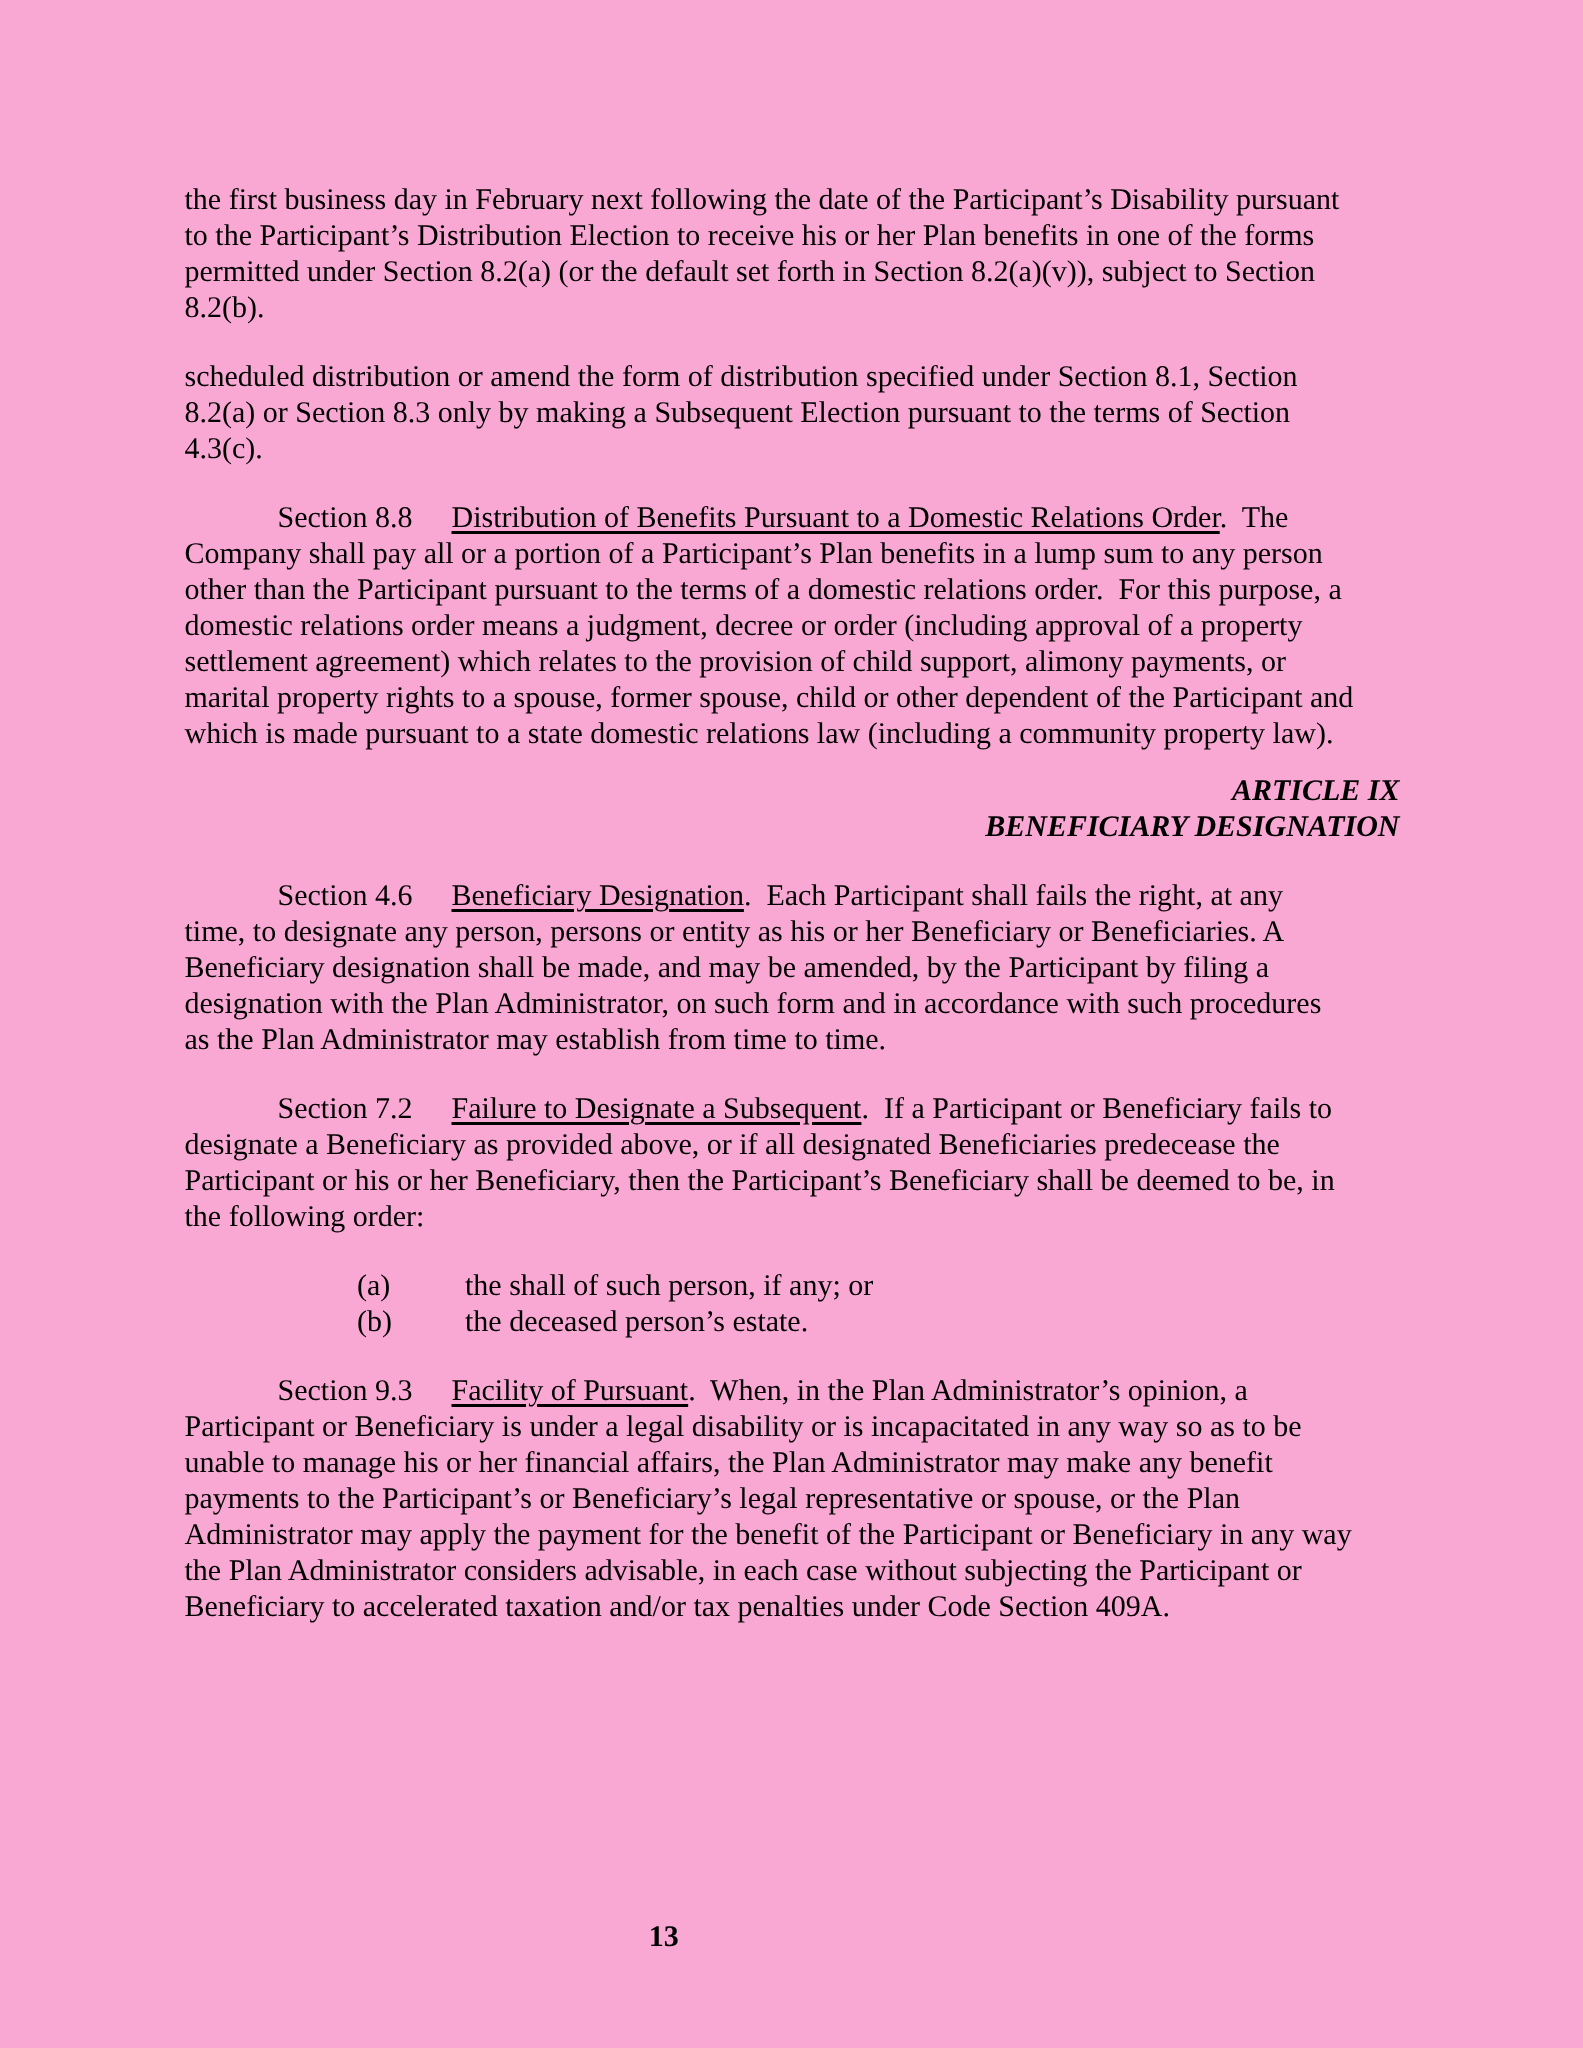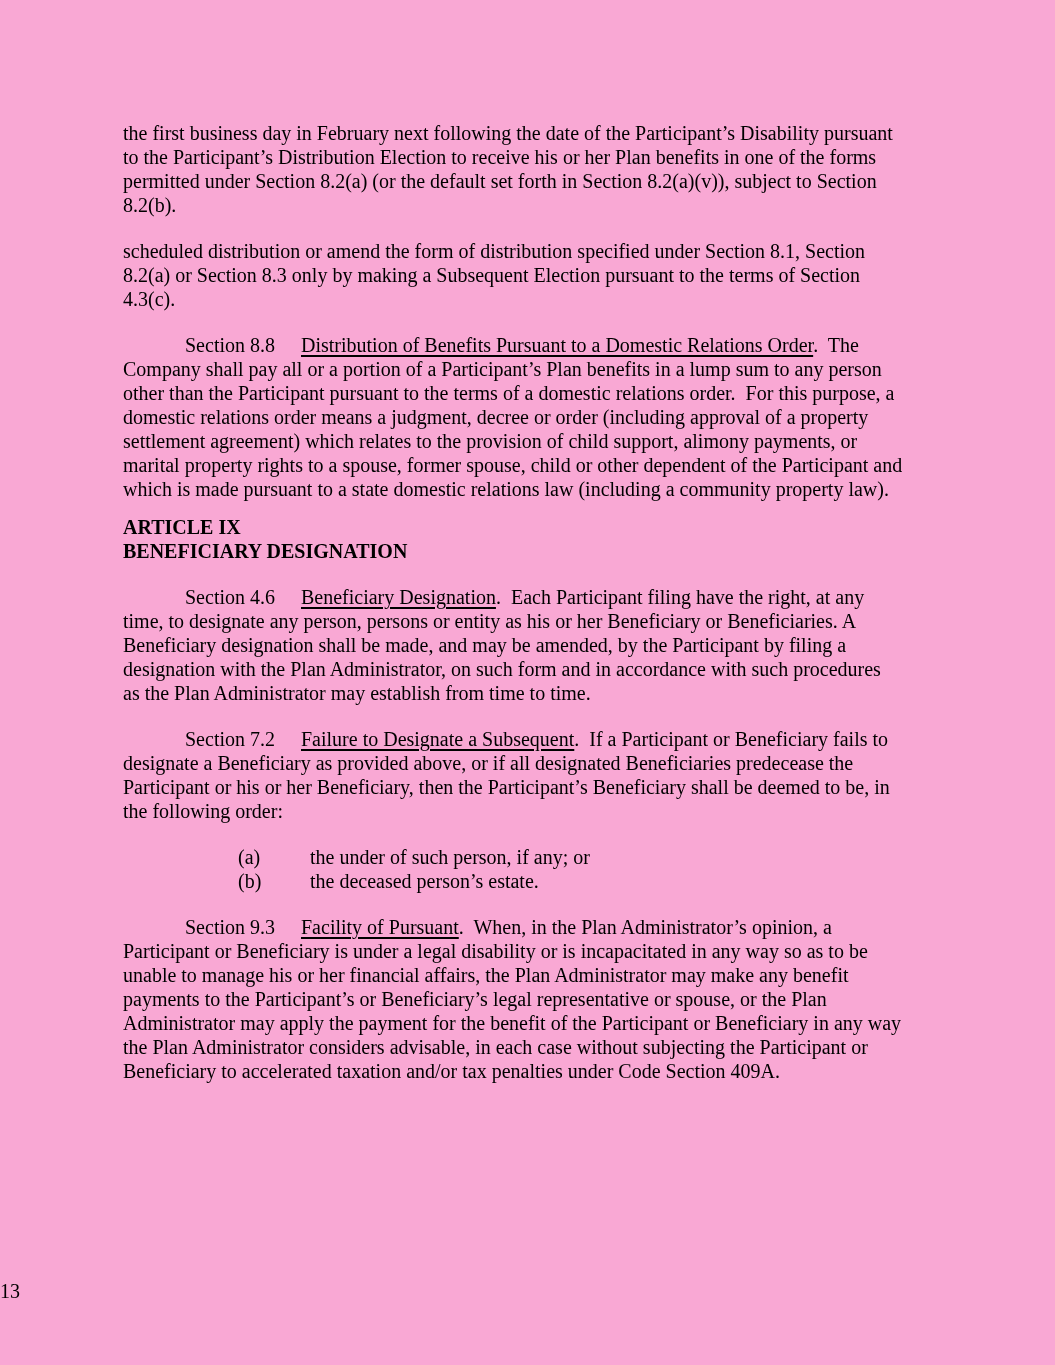--- a/index.html
+++ b/index.html
@@ -46,37 +46,40 @@
   }
   .tab {
     display: inline-block;
     width: 26px;
   }
   .u {
     text-decoration: underline;
     text-underline-offset: 3px;
   }
   .article-heading {
-    text-align: left;
+    text-align: right;
     font-weight: bold;
     width: 810px;
+    font-style: italic;
   }
   .list-item {
     padding-left: 115px;
     white-space: pre;
   }
   .li-label {
     display: inline-block;
     width: 72px;
   }
   .page-number {
     position: absolute;
     top: 1279px;
     left: 0;
     width: 885px;
+    text-align: center;
+    font-weight: bold;
   }
 </style>
 </head>
 <body>
 
 <div class="page">
   <div class="content">
 
     <p class="para">
         <span class="rest">the first business day in February next following the date of the Participant’s Disability pursuant
@@ -100,35 +103,35 @@
 marital property rights to a spouse, former spouse, child or other dependent of the Participant and
 which is made pursuant to a state domestic relations law (including a community property law).</span>
       </p>
 
     <div class="article-heading mt-heading">
       <div>ARTICLE IX</div>
       <div>BENEFICIARY DESIGNATION</div>
     </div>
 
     <p class="para mt">
-        <span class="first-line"><span class="indent"></span><span>Section 4.6</span><span class="tab"></span><span class="u">Beneficiary Designation</span><span>.  Each Participant filing have the right, at any</span></span>
+        <span class="first-line"><span class="indent"></span><span>Section 4.6</span><span class="tab"></span><span class="u">Beneficiary Designation</span><span>.  Each Participant shall fails the right, at any</span></span>
         <span class="rest">time, to designate any person, persons or entity as his or her Beneficiary or Beneficiaries. A
 Beneficiary designation shall be made, and may be amended, by the Participant by filing a
 designation with the Plan Administrator, on such form and in accordance with such procedures
 as the Plan Administrator may establish from time to time.</span>
       </p>
 
     <p class="para mt">
         <span class="first-line"><span class="indent"></span><span>Section 7.2</span><span class="tab"></span><span class="u">Failure to Designate a Subsequent</span><span>.  If a Participant or Beneficiary fails to</span></span>
         <span class="rest">designate a Beneficiary as provided above, or if all designated Beneficiaries predecease the
 Participant or his or her Beneficiary, then the Participant’s Beneficiary shall be deemed to be, in
 the following order:</span>
       </p>
 
-    <div class="list-item mt"><span class="li-label">(a)</span><span>the under of such person, if any; or</span></div>
+    <div class="list-item mt"><span class="li-label">(a)</span><span>the shall of such person, if any; or</span></div>
 
     <div class="list-item mt-small"><span class="li-label">(b)</span><span>the deceased person’s estate.</span></div>
 
     <p class="para mt">
         <span class="first-line"><span class="indent"></span><span>Section 9.3</span><span class="tab"></span><span class="u">Facility of Pursuant</span><span>.  When, in the Plan Administrator’s opinion, a</span></span>
         <span class="rest">Participant or Beneficiary is under a legal disability or is incapacitated in any way so as to be
 unable to manage his or her financial affairs, the Plan Administrator may make any benefit
 payments to the Participant’s or Beneficiary’s legal representative or spouse, or the Plan
 Administrator may apply the payment for the benefit of the Participant or Beneficiary in any way
 the Plan Administrator considers advisable, in each case without subjecting the Participant or

